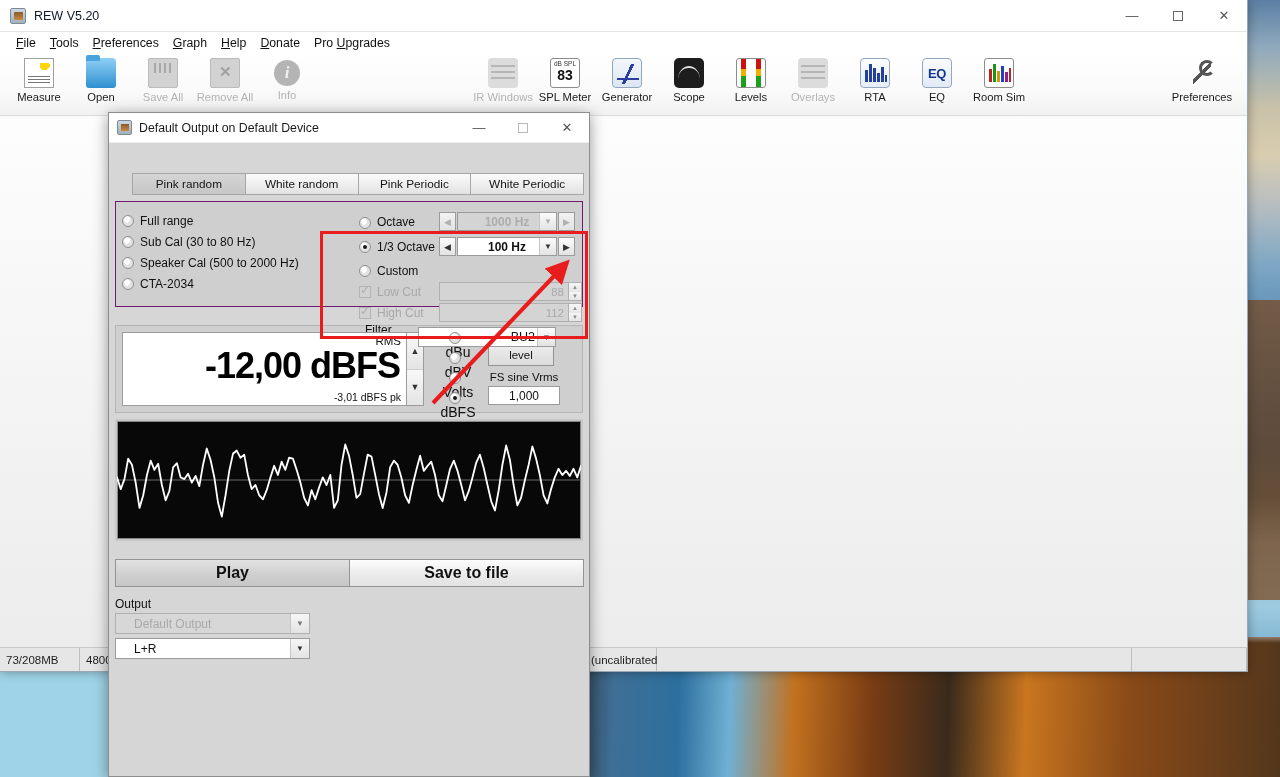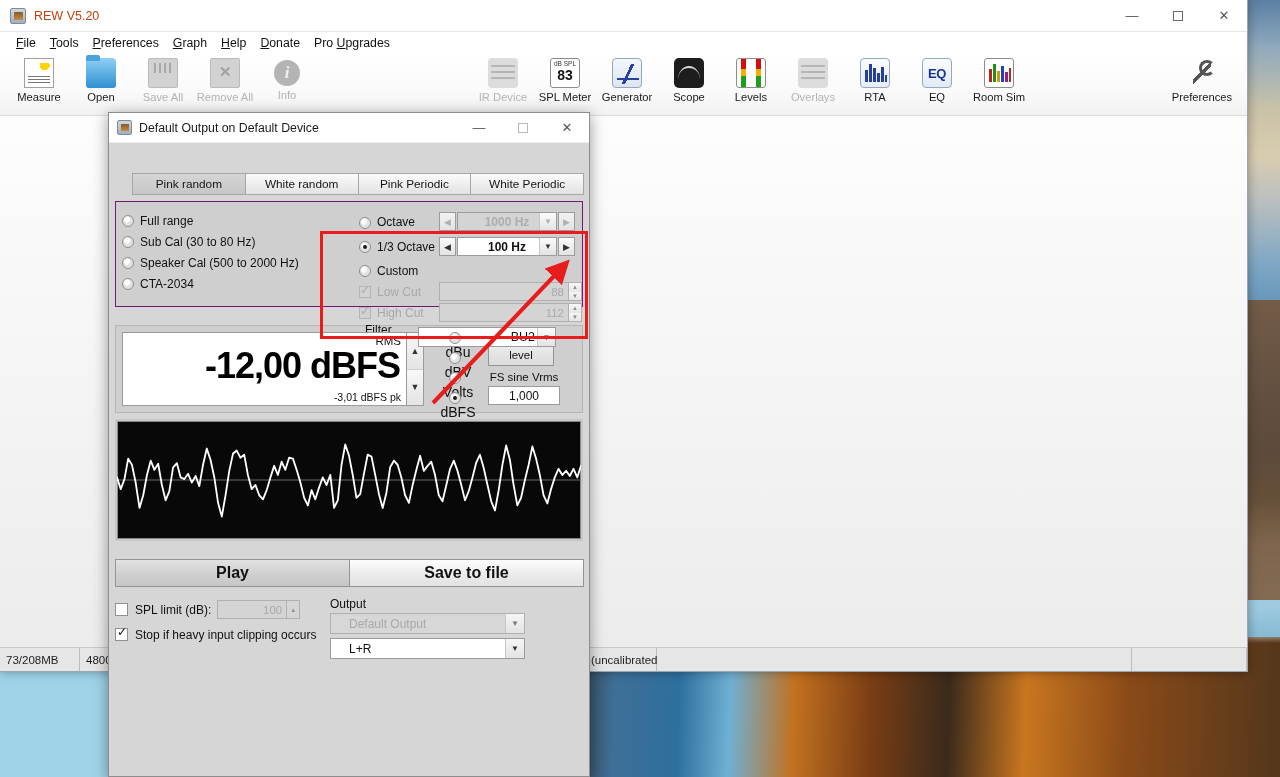--- a/index.html
+++ b/index.html
@@ -59,21 +59,21 @@
     width: 16px; height: 16px; margin-left: 10px; margin-right: 8px;
     background: linear-gradient(#cfd8e0,#9fb0bf);
     border: 1px solid #7d8b98; border-radius: 2px;
     position: relative;
   }
   #title-bar .app-icon::after {
     content:""; position:absolute; left:3px; top:3px; width:9px; height:8px;
     background: linear-gradient(#8a5a2b,#c98a3f);
     border-radius: 1px;
   }
-  #title-bar .title-text { font-size: 12.5px; color: #c2410c; }
+  #title-bar .title-text { font-size: 12.5px; color: #0f172a; }
   #win-controls { margin-left: auto; display: flex; height: 32px; }
   #win-controls div {
     width: 46px; height: 32px; display:flex; align-items:center; justify-content:center;
     color:#555; font-size: 13px;
   }
   .wc-sq { width:10px; height:10px; border:1px solid #666; display:block; }
 
   
   #menu-bar { height: 22px; display:flex; align-items:center; padding-left: 10px; gap: 2px; background: #ffffff; }
   #menu-bar .mi { font-size: 12.3px; color:#111; padding: 2px 6px; }
@@ -391,21 +391,21 @@
       </div>
       <div class="tb-item dim">
         <span class="tb-ico ico-info">i</span>
         <span class="lbl">Info</span>
       </div>
     </div>
 
     <div class="tb-group" style="left:472px;">
       <div class="tb-item dim">
         <span class="tb-ico ico-overlays"></span>
-        <span class="lbl">IR Device</span>
+        <span class="lbl">IR Windows</span>
       </div>
       <div class="tb-item">
         <span class="tb-ico ico-spl">
           <span class="t">dB SPL</span>
           <span class="v">83</span>
         </span>
         <span class="lbl">SPL Meter</span>
       </div>
       <div class="tb-item">
         <span class="tb-ico ico-gen"></span>
@@ -614,34 +614,20 @@
         <polyline id="wave-path" fill="none" stroke="#ffffff" stroke-width="1.8" stroke-linejoin="round" stroke-linecap="round" points="0.0,52.6 3.7,63.5 7.4,54.1 11.1,35.1 14.8,40.8 18.5,57.4 22.3,81.0 26.0,69.2 29.7,50.3 33.4,37.0 37.1,45.5 40.8,39.9 44.5,59.7 48.2,73.9 51.9,65.4 55.6,43.2 59.4,39.4 63.1,52.6 66.8,54.1 70.5,49.3 74.2,57.4 77.9,51.2 81.6,60.7 85.3,40.8 89.0,25.7 92.7,36.1 96.5,52.6 100.2,76.3 103.9,89.1 107.6,69.2 111.3,46.5 115.0,30.4 118.7,27.6 122.4,34.2 126.1,31.4 129.8,50.3 133.5,63.5 137.3,59.7 141.0,69.2 144.7,73.0 148.4,64.5 152.1,52.6 155.8,41.8 159.5,50.3 163.2,38.0 166.9,45.5 170.6,34.2 174.4,35.1 178.1,45.5 181.8,57.4 185.5,71.6 189.2,78.7 192.9,64.5 196.6,73.0 200.3,62.1 204.0,52.6 207.7,59.7 211.5,50.3 215.2,81.0 218.9,73.9 222.6,40.8 226.3,21.9 230.0,32.3 233.7,50.3 237.4,71.6 241.1,68.2 244.8,49.3 248.5,31.4 252.3,33.2 256.0,50.3 259.7,68.2 263.4,81.0 267.1,66.8 270.8,43.2 274.5,37.0 278.2,40.8 281.9,52.6 285.6,69.2 289.4,76.3 293.1,59.7 296.8,45.5 300.5,32.3 304.2,46.5 307.9,41.8 311.6,38.0 315.3,50.3 319.0,69.2 322.7,74.9 326.5,59.7 330.2,44.6 333.9,37.0 337.6,46.5 341.3,59.7 345.0,73.9 348.7,65.4 352.4,52.6 356.1,38.9 359.8,31.4 363.5,43.6 367.3,59.7 371.0,74.9 374.7,83.4 378.4,64.5 382.1,40.8 385.8,22.8 389.5,36.1 393.2,59.7 396.9,78.7 400.6,71.6 404.4,55.0 408.1,40.8 411.8,23.8 415.5,35.1 419.2,50.3 422.9,69.2 426.6,76.8 430.3,63.5 434.0,52.6 437.7,44.6 441.5,50.3 445.2,46.5 448.9,51.2 452.6,44.6 456.3,52.6 460.0,41.8"></polyline>
       </svg>
     </div>
 
     <div class="play-row">
       <div class="play-btn a">Play</div>
       <div class="play-btn b">Save to file</div>
     </div>
 
     <div class="bottom-panel">
-      <div class="bp-left">
-        <div class="bp-row">
-          <span class="cb2"></span>
-          <span>SPL limit (dB):</span>
-          <span class="num-field" style="margin-left:6px;">100</span>
-          <span class="spin-col">
-              <span style="flex:1;display:flex;align-items:center;justify-content:center;font-size:6px;color:#8c8c8c;">▲</span>
-            </span>
-        </div>
-        <div class="bp-row">
-          <span class="cb2 on"></span>
-          <span>Stop if heavy input clipping occurs</span>
-        </div>
-      </div>
       <div class="bp-right">
         <div class="out-label">Output</div>
         <div class="out-combo">
           <span>Default Output</span>
           <span class="cbtn">▼</span>
         </div>
         <div style="height:4px;"></div>
         <div class="out-combo active">
           <span>L+R</span>
           <span class="cbtn">▼</span>

